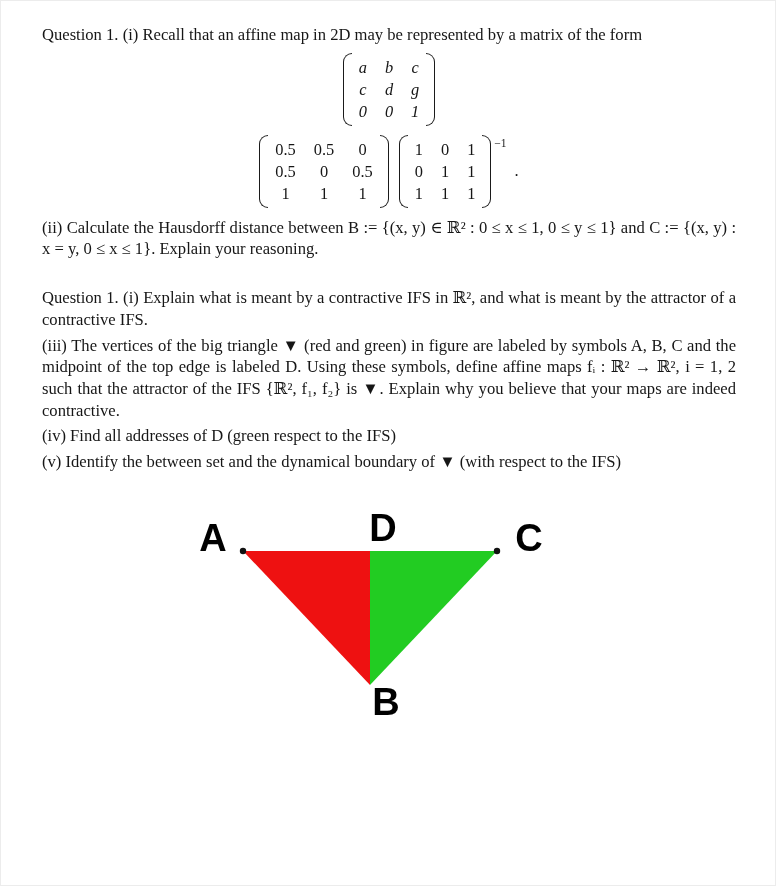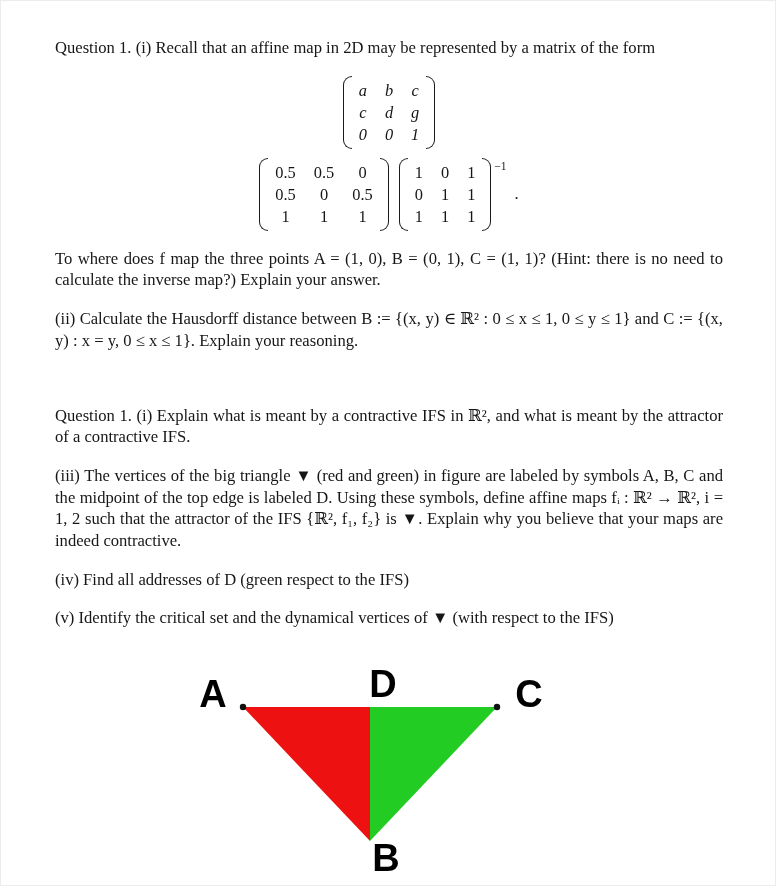--- a/index.html
+++ b/index.html
@@ -11,21 +11,21 @@
     color: #161616;
     box-shadow: inset 0 0 0 1px #ececec;
     overflow: hidden;
   }
   .page {
     padding: 20px 36px 0 38px;
     font-size: 16.6px;
     line-height: 21.7px;
   }
   p.doc {
-    margin: 17px;
+    margin: 4px;
     text-align: justify;
   }
   .block-gap { height: 19px; }
 
   
   .display {
     display: flex;
     justify-content: center;
     align-items: center;
     margin: 7px 0 9px 0;
@@ -137,29 +137,28 @@
             <span>1</span>
             <span>1</span>
           </span>
         <span class="paren r"></span>
       </span>
       <span class="mexp">−1</span>
     </span>
     <span class="dperiod">.</span>
   </div>
 
-  <p class="doc">To where does f map the three points A = (1, 0), B = (0, 1), C = (1, 1)? (Hint: there is no need to calculate the inverse map?) Explain your answer.</p>
   <p class="doc">(ii) Calculate the Hausdorff distance between B := {(x, y) ∈ ℝ² : 0 ≤ x ≤ 1, 0 ≤ y ≤ 1} and C := {(x, y) : x = y, 0 ≤ x ≤ 1}. Explain your reasoning.</p>
 
   <div class="block-gap"></div>
 
   <p class="doc">Question 1. (i) Explain what is meant by a contractive IFS in ℝ², and what is meant by the attractor of a contractive IFS.</p>
   <p class="doc">(iii) The vertices of the big triangle ▼ (red and green) in figure are labeled by symbols A, B, C and the midpoint of the top edge is labeled D. Using these symbols, define affine maps fᵢ : ℝ² → ℝ², i = 1, 2 such that the attractor of the IFS {ℝ², f₁, f₂} is ▼. Explain why you believe that your maps are indeed contractive.</p>
   <p class="doc">(iv) Find all addresses of D (green respect to the IFS)</p>
-  <p class="doc">(v) Identify the critical set and the dynamical vertices of ▼ (with respect to the IFS)</p>
+  <p class="doc">(v) Identify the between set and the dynamical boundary of ▼ (with respect to the IFS)</p>
 
   <div class="figure">
     <svg width="420" height="236" viewBox="0 0 420 236">
       <polygon points="93,52 220,52 220,186" fill="#ee1111"></polygon>
       <polygon points="220,52 347,52 220,186" fill="#22cc22"></polygon>
       <circle cx="93" cy="52" r="3.2" fill="#111111"></circle>
       <circle cx="347" cy="52" r="3.2" fill="#111111"></circle>
       <text class="fig-label" x="63" y="52" text-anchor="middle">A</text>
       <text class="fig-label" x="233" y="42" text-anchor="middle">D</text>
       <text class="fig-label" x="379" y="52" text-anchor="middle">C</text>

